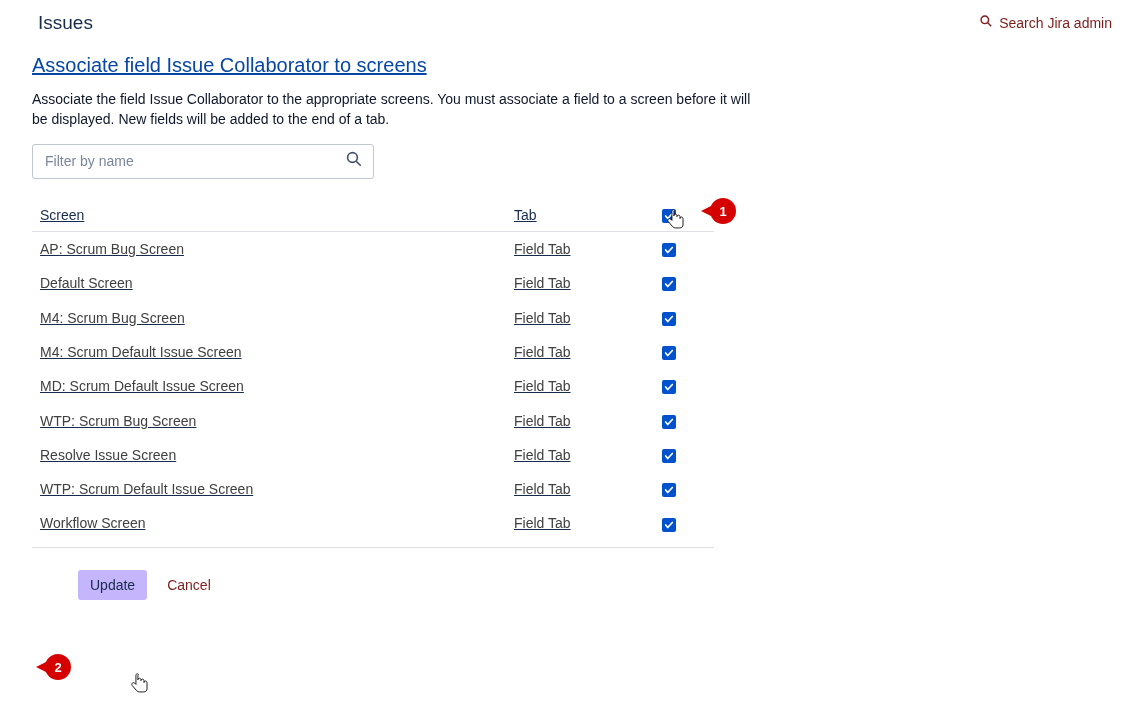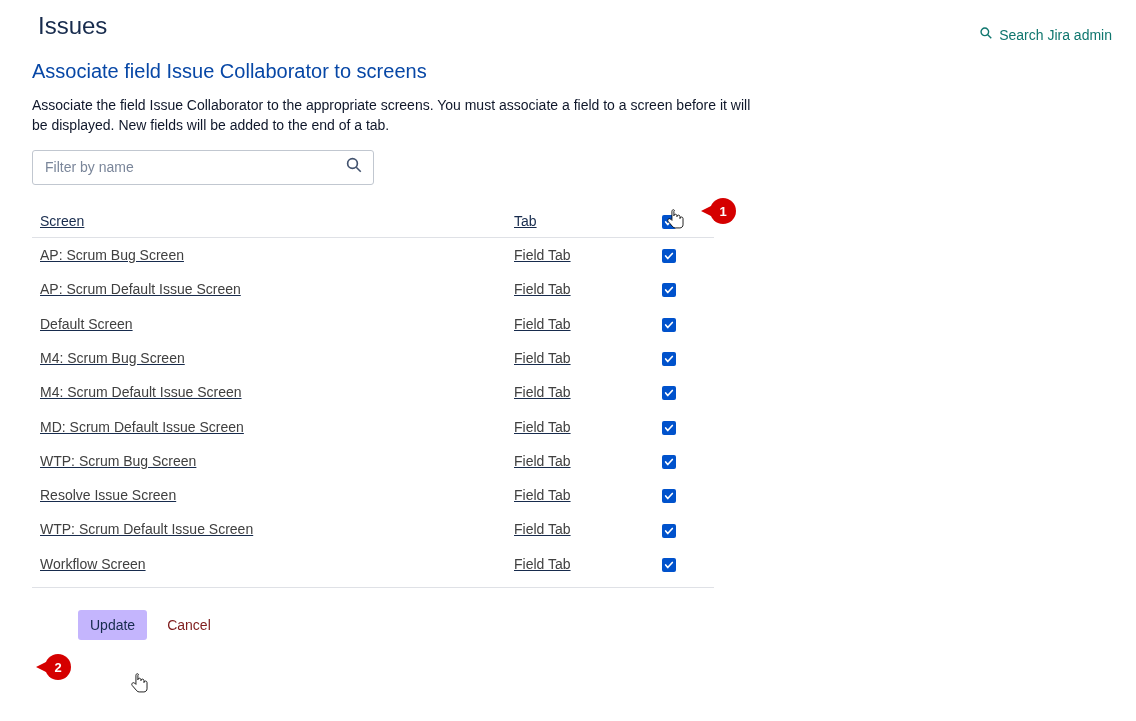--- a/index.html
+++ b/index.html
@@ -14,40 +14,41 @@
   .page {
     padding: 8px 24px 24px 32px;
     position: relative;
   }
   .topbar {
     display: flex;
     justify-content: space-between;
     align-items: flex-start;
   }
   .page-title {
-    font-size: 24px;
+    font-size: 19px;
     font-weight: 500;
     color: #172b4d;
     margin: 4px 0 14px 6px;
   }
   .search-admin {
     display: inline-flex;
     align-items: center;
     gap: 6px;
     font-size: 14px;
-    color: #0f766e;
+    color: #7f1d1d;
     cursor: pointer;
-    margin-top: 18px;
+    margin-top: 6px;
   }
   .search-admin svg { width: 14px; height: 14px; }
   .sub-title {
     font-size: 20px;
     font-weight: 400;
     color: #0747a6;
     margin: 6px 0 12px 0;
+    text-decoration: underline;
   }
   .desc {
     font-size: 14px;
     color: #0f172a;
     max-width: 720px;
     line-height: 1.45;
     margin-bottom: 14px;
   }
   .filter {
     width: 342px;
@@ -202,29 +203,20 @@
         <tr>
           <td class="col-screen">AP: Scrum Bug Screen</td>
           <td class="col-tab">Field Tab</td>
           <td class="col-chk"><span class="chk">
               <svg viewBox="0 0 24 24" fill="none" stroke="#fff" stroke-width="4" stroke-linecap="round" stroke-linejoin="round">
                 <polyline points="4 12 9 18 20 6"></polyline>
               </svg>
             </span></td>
         </tr>
         <tr>
-          <td class="col-screen">AP: Scrum Default Issue Screen</td>
-          <td class="col-tab">Field Tab</td>
-          <td class="col-chk"><span class="chk">
-              <svg viewBox="0 0 24 24" fill="none" stroke="#fff" stroke-width="4" stroke-linecap="round" stroke-linejoin="round">
-                <polyline points="4 12 9 18 20 6"></polyline>
-              </svg>
-            </span></td>
-        </tr>
-        <tr>
           <td class="col-screen">Default Screen</td>
           <td class="col-tab">Field Tab</td>
           <td class="col-chk"><span class="chk">
               <svg viewBox="0 0 24 24" fill="none" stroke="#fff" stroke-width="4" stroke-linecap="round" stroke-linejoin="round">
                 <polyline points="4 12 9 18 20 6"></polyline>
               </svg>
             </span></td>
         </tr>
         <tr>
           <td class="col-screen">M4: Scrum Bug Screen</td>

